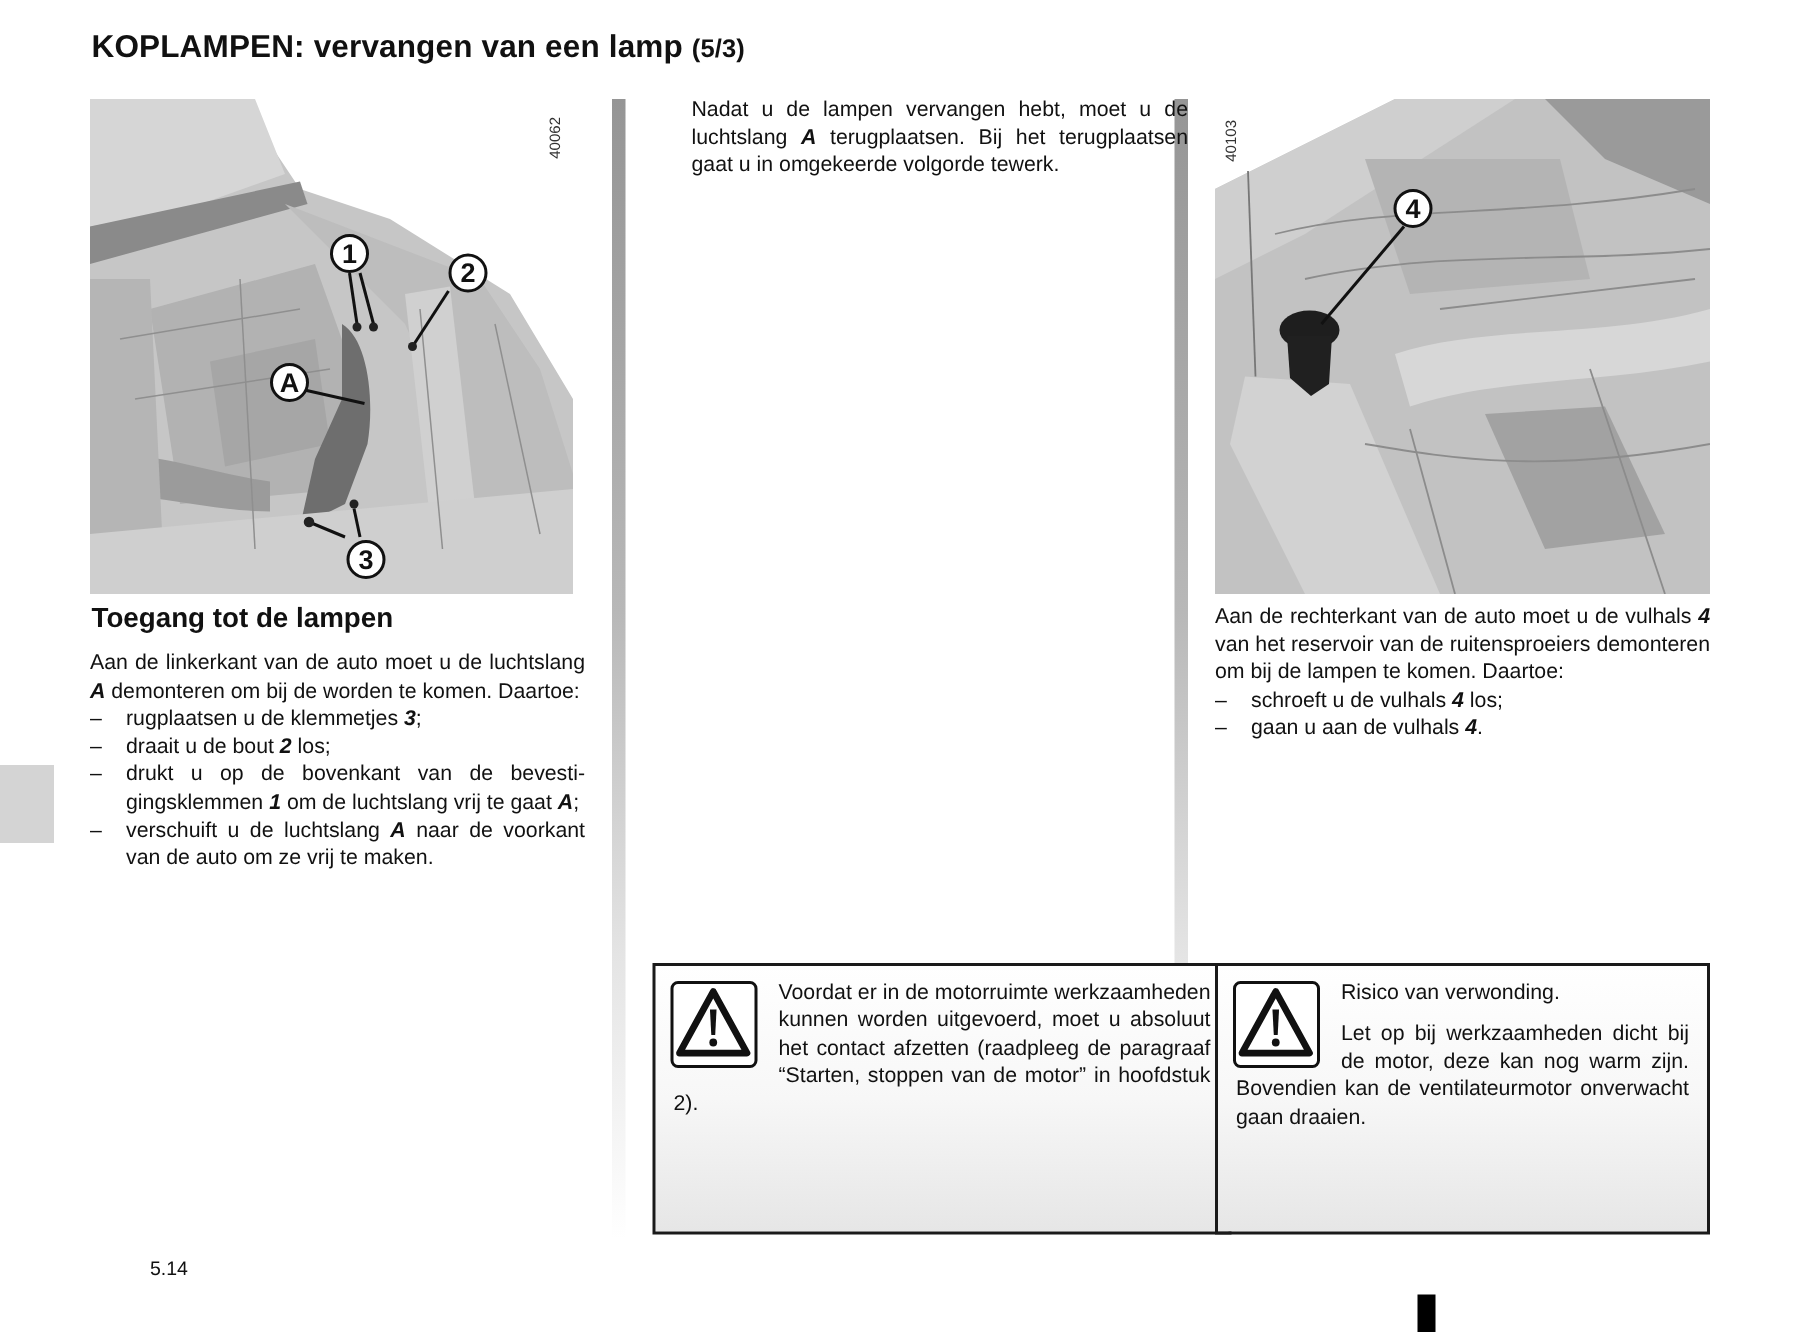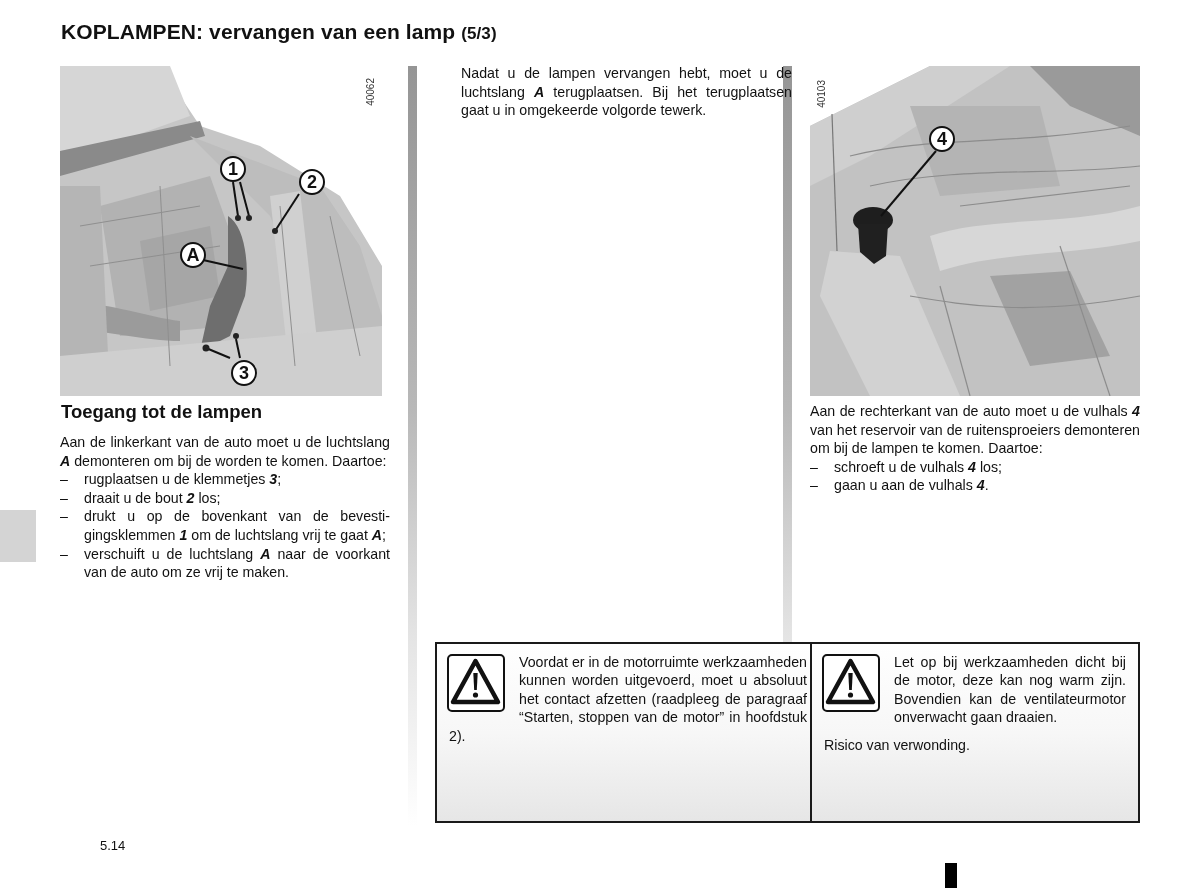--- a/index.html
+++ b/index.html
@@ -195,19 +195,19 @@
 <div class="warning" style="left:810px; top:642px; width:330px; height:181px;">
   <div class="icon-box">
     <svg width="53" height="53" viewBox="0 0 53 53">
       <path d="M26.5 5 L49 46 H4 Z" fill="none" stroke="#111" stroke-width="4.5" stroke-linejoin="round"></path>
       <path d="M24.3 17 H28.7 L27.8 34 H25.2 Z" fill="#111"></path>
       <circle cx="26.5" cy="39" r="2.6" fill="#111"></circle>
     </svg>
   </div>
   <div class="text">
     <span class="float"></span>
+    <p>Risico van verwonding.</p>
     <p>Let op bij werkzaamheden dicht bij de motor, deze kan nog warm zijn. Bovendien kan de ventilateurmotor onver­wacht gaan draaien.</p>
-    <p>Risico van verwonding.</p>
   </div>
 </div>
 
 <div class="page-num">5.14</div>
 <div class="edge-mark"></div>
 
 </body></html>

